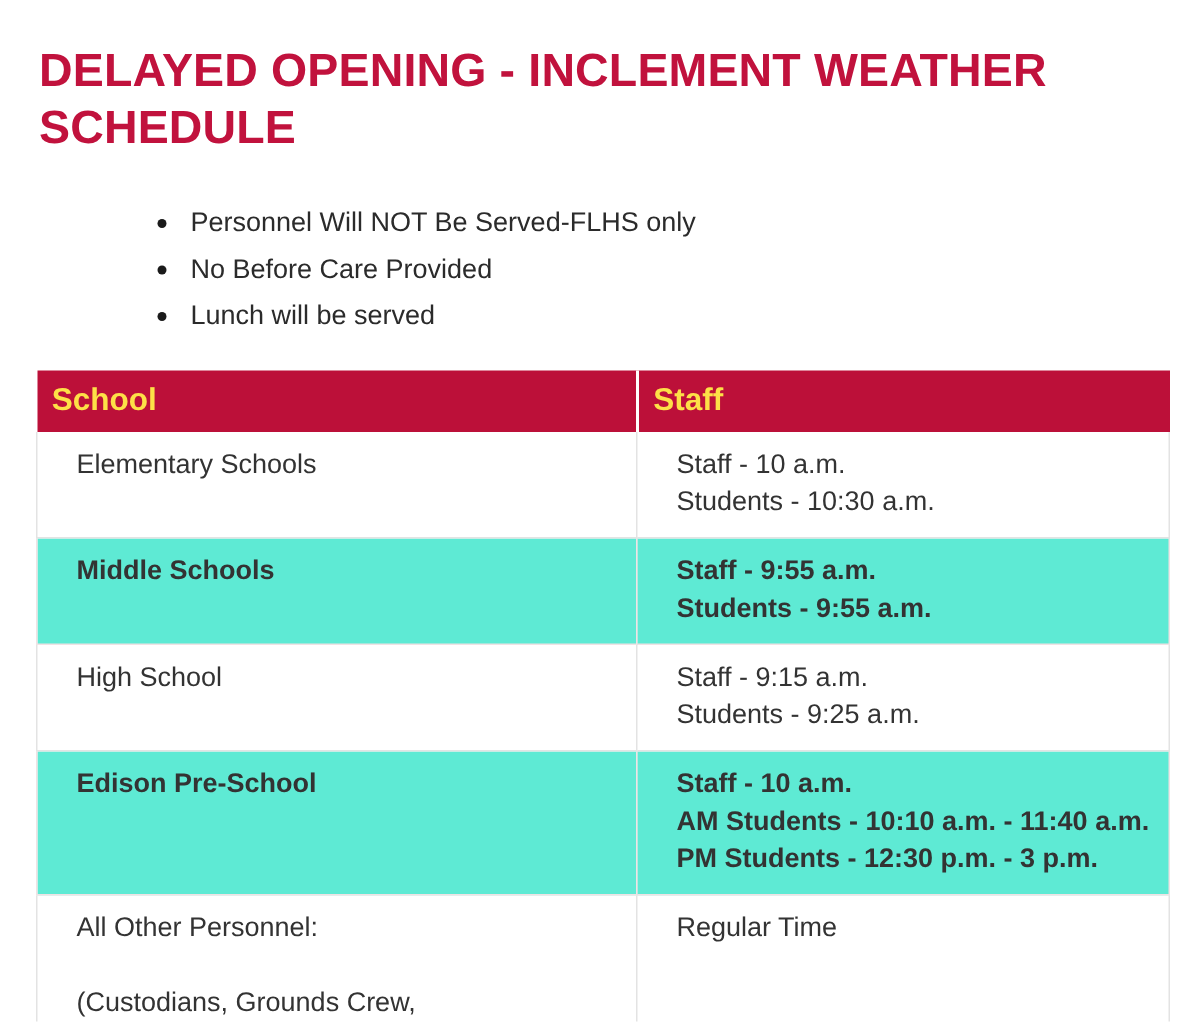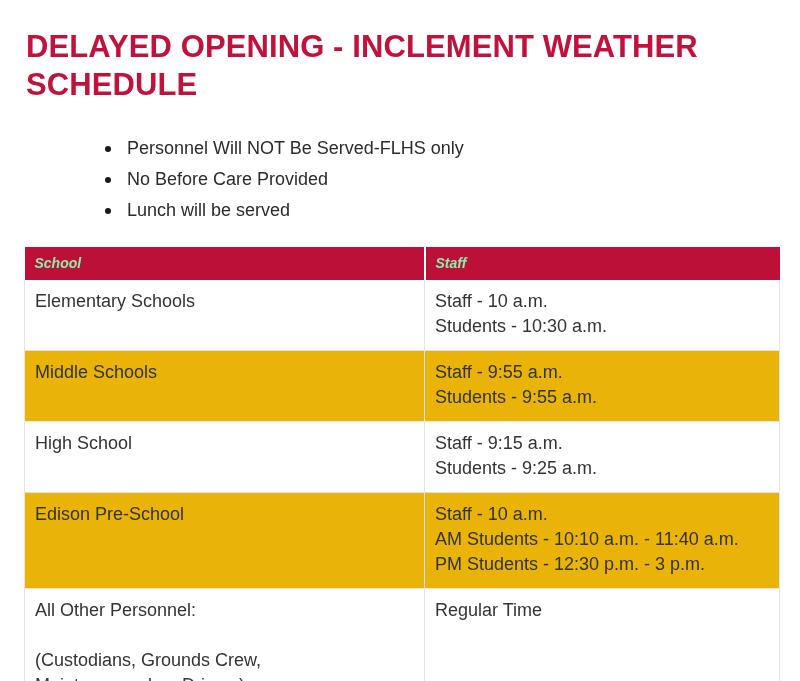--- a/index.html
+++ b/index.html
@@ -63,49 +63,49 @@
   .schedule-table {
     position: absolute;
     left: 24px;
     top: 247px;
     width: 756px;
     border-collapse: collapse;
     table-layout: fixed;
   }
   .schedule-table th {
     background: #BC1039;
-    color: #86efac;
+    color: #fde047;
     font-family: "Liberation Sans Narrow", "Liberation Sans", sans-serif;
-    font-size: 14px;
+    font-size: 21px;
     font-weight: bold;
     text-align: left;
     padding: 8px 10px 9px 10px;
     border: none;
     vertical-align: middle;
-    font-style: italic;
   }
   .schedule-table th.col-school {
     width: 379px;
     border-right: 2px solid #ffffff;
   }
   .schedule-table td {
     font-size: 18px;
     line-height: 25px;
     color: #333333;
-    padding: 9px 10px 11px 10px;
+    padding: 9px 10px 11px 26px;
     vertical-align: top;
     border: 1px solid #e3e3e3;
     border-top: none;
   }
   .schedule-table td.col-school {
     width: 379px;
   }
   .schedule-table tbody tr.row-alt td {
-    background: #eab308;
+    background: #5eead4;
     border-color: #f0e2e4;
+    font-weight: bold;
   }
   .schedule-table tbody tr.row-plain td {
     background: #ffffff;
   }
   .cell-line { display: block; }
   .cell-line.spacer { height: 25px; }
 </style>
 </head>
 <body>
 

